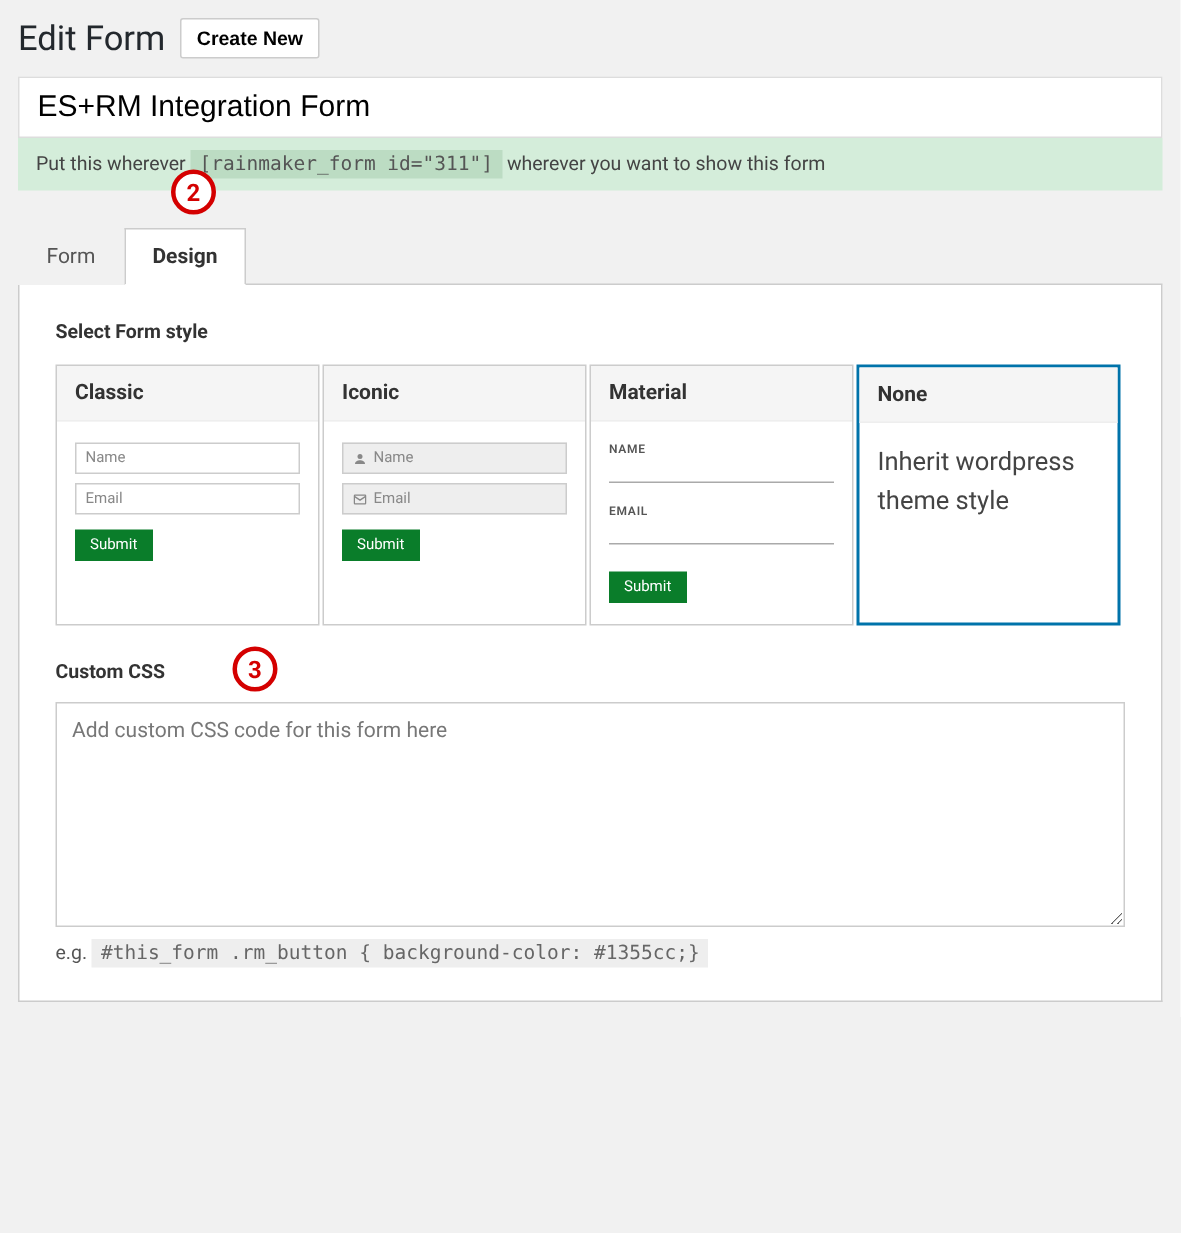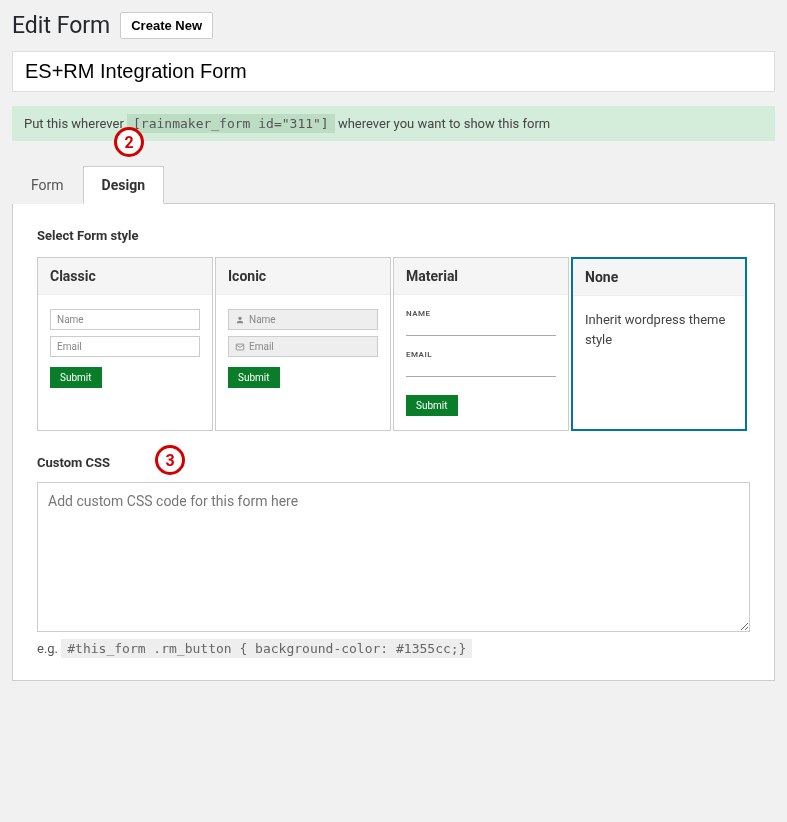--- a/index.html
+++ b/index.html
@@ -1,41 +1,41 @@
 <!DOCTYPE html>
 <html><head>
 <meta charset="utf-8">
 <style>
 * { box-sizing: border-box; margin: 0; padding: 0; }
 body { font-family: -apple-system, BlinkMacSystemFont, "Segoe UI", Roboto, sans-serif; background: #f1f1f1; padding: 12px; color: #333; font-size: 13px; }
 .header-row { display: flex; gap: 10px; margin-bottom: 12px; }
 h1 { font-size: 23px; font-weight: 400; color: #23282d; }
 .create-btn { background: #fff; border: 1px solid #ccc; color: #000000; padding: 4px 10px; font-size: 13px; font-weight: 600; cursor: pointer; border-radius: 2px; }
-.title-input { width: 100%; font-size: 20px; padding: 8px 12px; border: 1px solid #ddd; background: #fff; margin-bottom: 14px; }
+.title-input { width: 100%; font-size: 20px; padding: 8px 12px; border: 1px solid #ddd; background: #fff; }
 .shortcode-bar { background: #d4edda; padding: 10px 12px; font-size: 13px; color: #444; margin-bottom: 24px; }
 .shortcode-bar code { background: #bcdcc3; font-family: Consolas, Monaco, monospace; padding: 2px 6px; color: #555; }
 .annotation { position: absolute; width: 30px; height: 30px; border: 3px solid #d40000; border-radius: 50%; display: flex; align-items: center; justify-content: center; font-weight: 700; color: #d40000; background: #fff; font-size: 16px; z-index: 5; }
 .tab-wrap { position: relative; }
 .tabs { display: flex; border-bottom: 1px solid #ccc; }
 .tab { padding: 10px 18px; background: #f1f1f1; border: 1px solid transparent; cursor: pointer; color: #555; font-size: 14px; position: relative; top: 1px; }
 .tab.active { background: #fff; border: 1px solid #ccc; border-bottom: 1px solid #fff; font-weight: 700; color: #333; }
 .tab-content { border: 1px solid #ccc; border-top: none; background: #fff; padding: 24px; }
 .section-label { font-weight: 700; font-size: 13px; color: #333; margin-bottom: 14px; }
 .styles-grid { display: flex; flex-wrap: wrap; gap: 2px; margin-bottom: 24px; }
 .style-card { width: 176px; border: 1px solid #ccc; background: #fff; cursor: pointer; }
 .style-card.selected { border: 2px solid #0073aa; }
 .style-card-header { background: #f5f5f5; padding: 10px 12px; font-weight: 700; font-size: 14px; color: #333; border-bottom: 1px solid #eee; }
 .style-card-body { padding: 14px 12px; min-height: 96px; display: flex; flex-direction: column; gap: 6px; font-size: 10px; color: #666; }
 .mini-input { border: 1px solid #ccc; padding: 4px 6px; font-size: 10px; color: #888; background: #fff; }
 .mini-input.iconic { background: #eee; display: flex; align-items: center; gap: 4px; }
 .mini-input.iconic svg { width: 10px; height: 10px; flex-shrink: 0; }
 .mini-field-label { font-size: 8px; color: #555; font-weight: 600; letter-spacing: 0.5px; }
 .mini-line { border-bottom: 1px solid #aaa; height: 12px; margin-bottom: 8px; }
 .mini-submit { background: #0a7d2a; color: #fff; border: none; padding: 5px 10px; font-size: 10px; width: fit-content; margin-top: 4px; }
-.none-text { font-size: 13px; color: #444; line-height: 1.5; }
+.none-text { font-size: 17px; color: #444; line-height: 1.5; }
 .css-section { position: relative; margin-top: 10px; }
 .css-label { font-weight: 700; font-size: 13px; margin-bottom: 12px; display: inline-block; }
 .css-textarea { width: 100%; height: 150px; padding: 10px; border: 1px solid #ccc; font-size: 14px; color: #999; resize: both; font-family: inherit; }
 .css-textarea::placeholder { color: #777; }
 .css-hint { font-size: 13px; color: #555; margin-top: 6px; }
 .css-hint code { background: #eee; font-family: Consolas, Monaco, monospace; padding: 2px 6px; color: #666; }
 </style>
 </head>
 <body>
 

